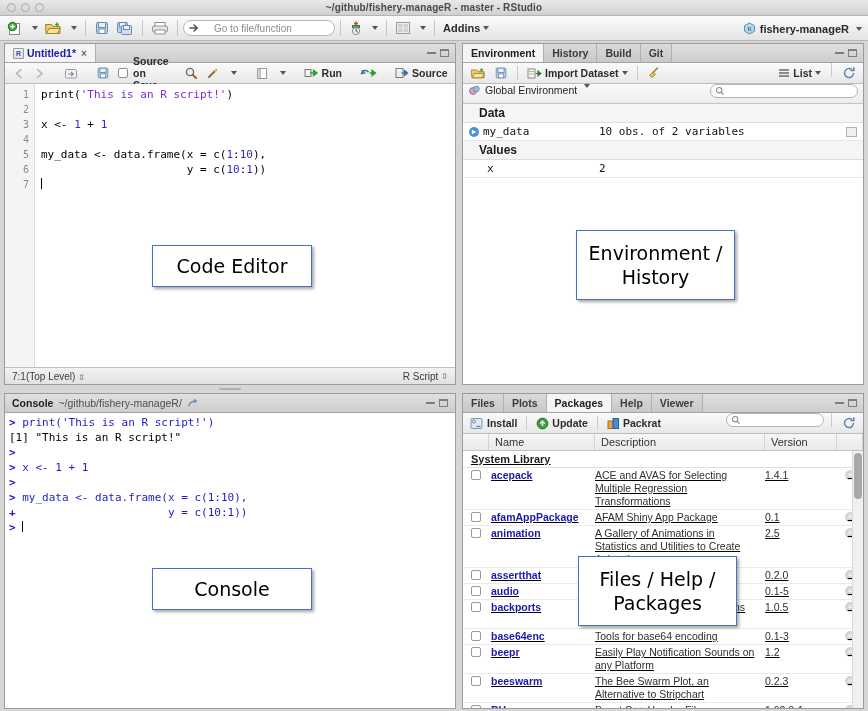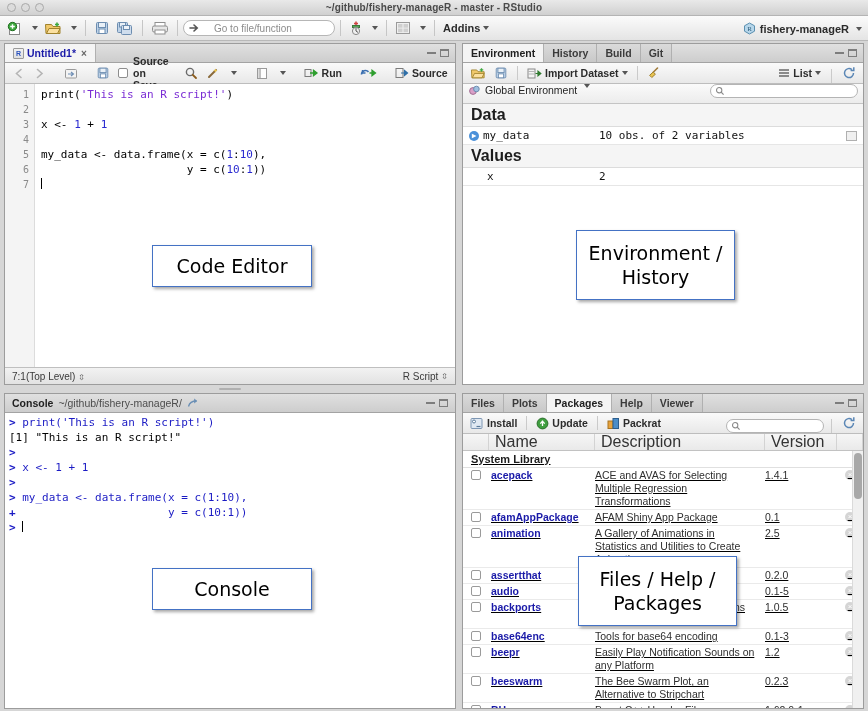--- a/index.html
+++ b/index.html
@@ -138,21 +138,21 @@
     background: linear-gradient(#fafafa, #e8e8e8);
     border-bottom: 1px solid #bdbdbd;
     display: flex; align-items: center;
     padding: 0 4px;
     gap: 2px;
     flex: none;
     position: relative;
   }
   .panebar .lbl { font-size: 10.5px; font-weight: bold; color: #2c2c2c; }
   .pb-sep { width: 1px; height: 14px; background: #cacaca; margin: 0 4px; }
-  .pb-right { margin-left: auto; display: flex; align-items: flex-end; gap: 3px; }
+  .pb-right { margin-left: auto; display: flex; align-items: flex-start; gap: 3px; }
   .checkbox-sq {
     width: 10px; height: 10px; background: #fff;
     border: 1px solid #8d8d8d; border-radius: 2px;
   }
 
   
   .editor-body { flex: 1; display: flex; background: #fff; overflow: hidden; position: relative; }
   .gutter {
     width: 30px; background: #f4f4f4;
     border-right: 1px solid #dcdcdc;
@@ -198,22 +198,22 @@
   .env-search {
     margin-left: auto;
     width: 148px; height: 14px;
     background: #fff; border: 1px solid #b4b4b4; border-radius: 7px;
     display: flex; align-items: center; padding-left: 4px;
   }
   .env-table { flex: 1; overflow: hidden; background: #fff; }
   .env-grouphdr {
     background: #f5f5f5;
     border-bottom: 1px solid #dcdcdc;
-    font-size: 16px; font-weight: bold; color: #1d1d1d;
-    padding: 2px 8px;
+    font-size: 12px; font-weight: bold; color: #1d1d1d;
+    padding: 2px 16px;
   }
   .env-row {
     display: flex; align-items: center;
     border-bottom: 1px solid #e6e6e6;
     font-size: 11px;
     padding: 2px 6px;
     font-family: "DejaVu Sans Mono", monospace;
     color: #111;
   }
   .env-row .nm { width: 130px; display: flex; align-items: center; gap: 4px; }
@@ -252,21 +252,21 @@
   .cprompt { color: #1b1bc4; font-weight: bold; }
   .cin { color: #1b1bc4; }
   .cout { color: #000; }
 
   
   .pkg-colhdr {
     height: 17px; flex: none;
     background: linear-gradient(#f6f6f6,#e9e9e9);
     border-bottom: 1px solid #c2c2c2;
     display: flex; align-items: center;
-    font-size: 16px; color: #333; justify-content: flex-end;
+    font-size: 11px; color: #333; justify-content: flex-end;
   }
   .pkg-colhdr .c0 { width: 26px; }
   .pkg-colhdr .c1 { width: 106px; }
   .pkg-colhdr .c2 { flex: 1; }
   .pkg-colhdr .c3 { width: 72px; }
   .pkg-colhdr .c4 { width: 26px; }
   .pkg-colhdr span { border-right: 1px solid #d3d3d3; height: 100%;
                      display: flex; align-items: center; padding-left: 6px; }
   .pkg-list { flex: 1; overflow: hidden; position: relative; background: #fff; text-decoration: underline; }
   .pkg-grouphdr {

